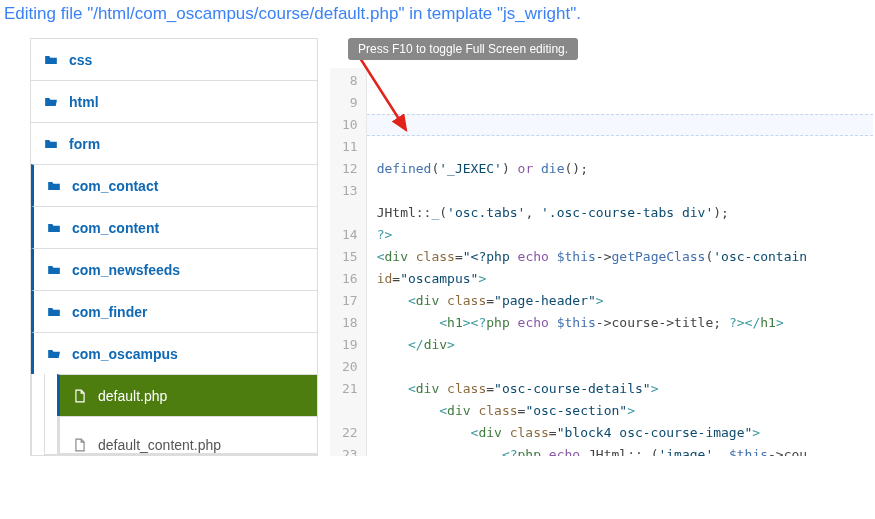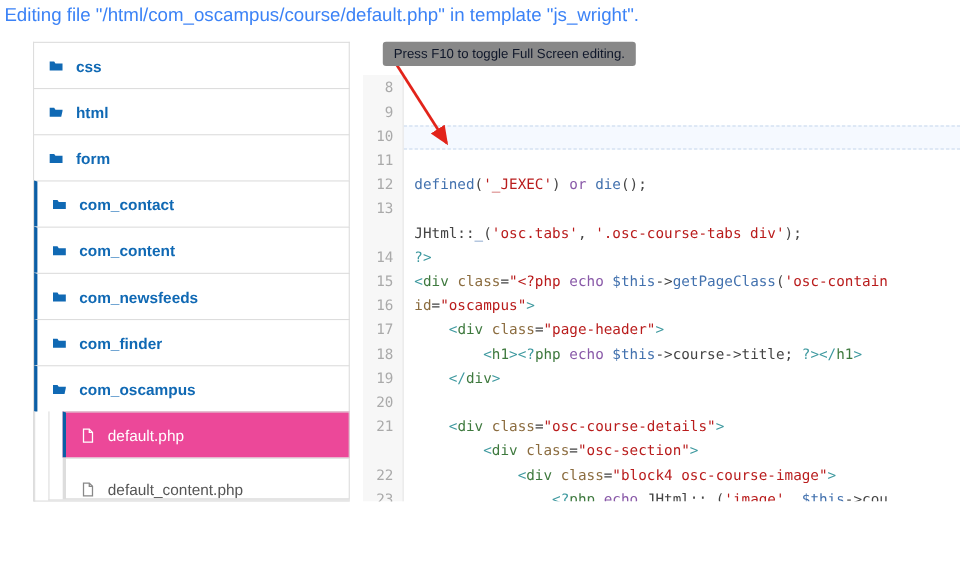--- a/index.html
+++ b/index.html
@@ -13,32 +13,32 @@
   .indent2 { padding-left: 12px; border-left: 1px solid #ddd; }
   .indent3 { padding-left: 12px; border-left: 1px solid #ddd; }
   .indent1 .tree-item, .indent2 .tree-item, .indent3 .tree-item { border-right: 1px solid #ddd; }
   .indent1 .tree-item { border-left: 3px solid #0b5ea5; }
   .icon { display: inline-flex; align-items: center; justify-content: center; width: 16px; height: 16px; margin-right: 10px; }
   .folder-icon svg { fill: #1069b4; }
   .file-icon svg { stroke: #fff; fill: none; }
   .file-icon.outline svg { stroke: #888; fill: none; }
   .tree-label { color: #1069b4; font-weight: bold; font-size: 14px; }
   .tree-label.grey { color: #555; }
-  .tree-item.active { background: #ec4899; }
+  .tree-item.active { background: #4d7c0f; }
   .tree-item.active .tree-label { color: #fff; font-weight: normal; }
   .tree-item.partial { height: 38px; overflow:hidden; align-items:flex-end; padding-bottom:0;}
   .editor-pane { flex: 1; position: relative; }
-  .tooltip { position: absolute; top: 0; left: 18px; background: #888; color: #0f172a; font-size: 12px; padding: 4px 10px; border-radius: 3px; z-index: 5; }
+  .tooltip { position: absolute; top: 0; left: 18px; background: #888; color: #ffffff; font-size: 12px; padding: 4px 10px; border-radius: 3px; z-index: 5; }
   .arrow { position: absolute; top: 14px; left: 24px; z-index: 4; pointer-events: none; }
   .code-wrap { position: absolute; top: 30px; left: 0; right: 0; bottom: 0; display: flex; font-family: "Menlo","Consolas",monospace; font-size: 13px; overflow: hidden; }
   .gutter { background: #f7f7f7; color: #aaa; text-align: right; padding: 2px 8px 2px 12px; line-height: 22px; user-select: none; border-right: 1px solid #e7e7e7; }
   .code { padding: 2px 0 2px 10px; line-height: 22px; white-space: pre; position: relative; flex:1; overflow:hidden;}
   .cursor-line { position: absolute; left: 0; right: 0; top: 46px; height: 22px; background: rgba(200,220,255,0.18); border-top: 1px dashed #c5d6ec; border-bottom: 1px dashed #c5d6ec; pointer-events: none; }
   .tok-fn { color: #4271ae; }
-  .tok-str { color: #b91c1c; }
+  .tok-str { color: #0c4a6e; }
   .tok-kw { color: #8959a8; }
   .tok-var { color: #4271ae; }
   .tok-tag { color: #3e793e; }
   .tok-attr { color: #8b6c3f; }
   .tok-op { color: #3e999f; }
   .tok-plain { color: #444; }
 </style>
 </head>
 <body>
 

